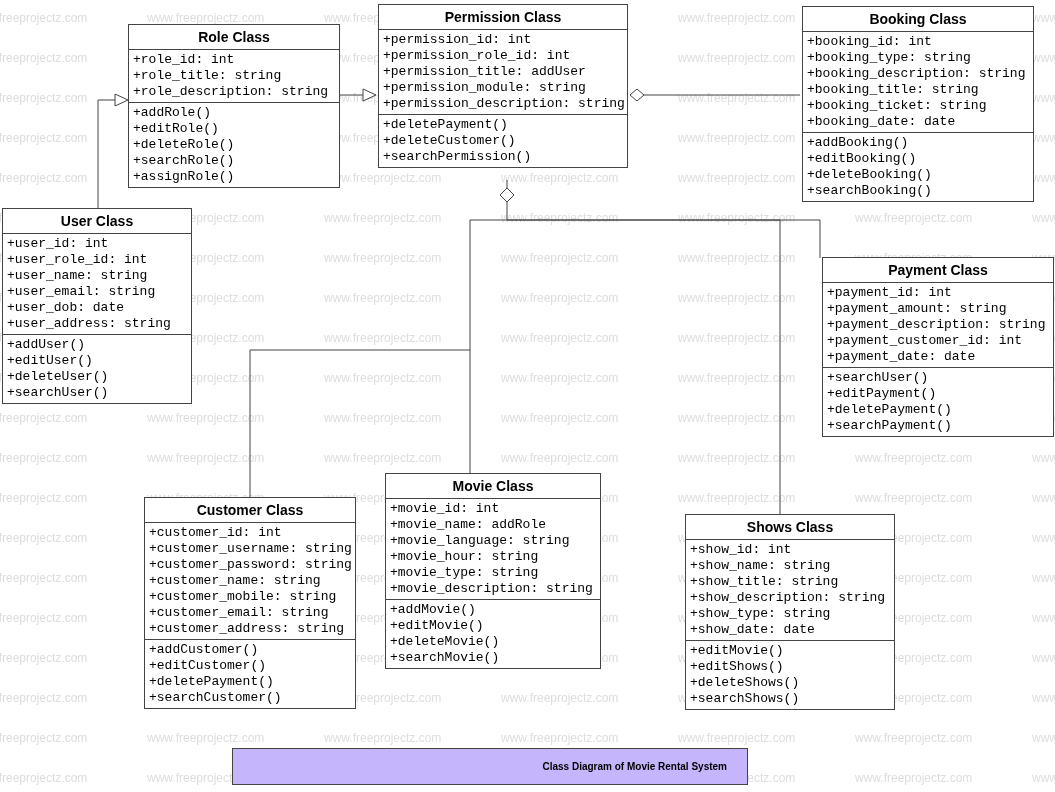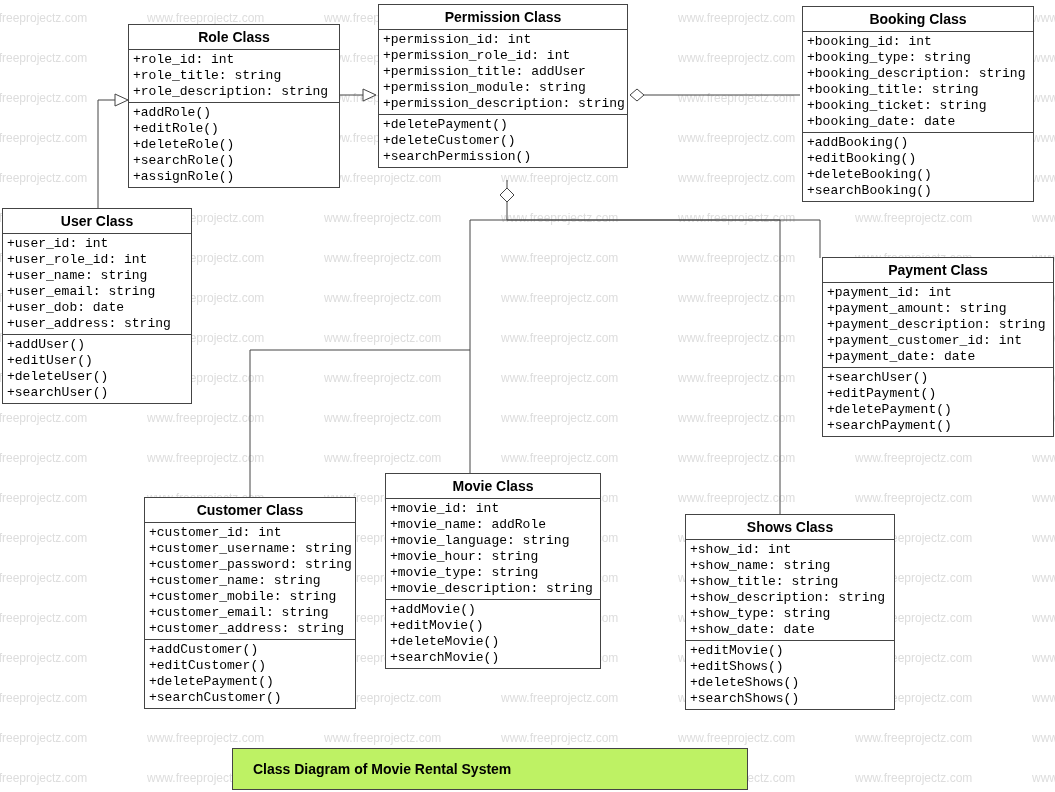--- a/index.html
+++ b/index.html
@@ -52,26 +52,26 @@
     position: absolute;
     inset: 0;
     width: 1055px;
     height: 792px;
     z-index: 1;
     pointer-events: none;
   }
   .title-box {
     position: absolute;
     border: 1px solid #444;
-    background: #bef264;
-    text-align: left;
+    background: #c4b5fd;
+    text-align: right;
     font-weight: bold;
     padding: 12px 20px;
     z-index: 2;
-    font-size: 14px;
+    font-size: 10px;
   }
 </style>
 </head>
 <body>
 
 <div class="watermark-layer" id="wm-layer">
     <span class="wm" style="left: -30px; top: 11px;">www.freeprojectz.com</span>
     <span class="wm" style="left: 147px; top: 11px;">www.freeprojectz.com</span>
     <span class="wm" style="left: 324px; top: 11px;">www.freeprojectz.com</span>
     <span class="wm" style="left: 501px; top: 11px;">www.freeprojectz.com</span>

